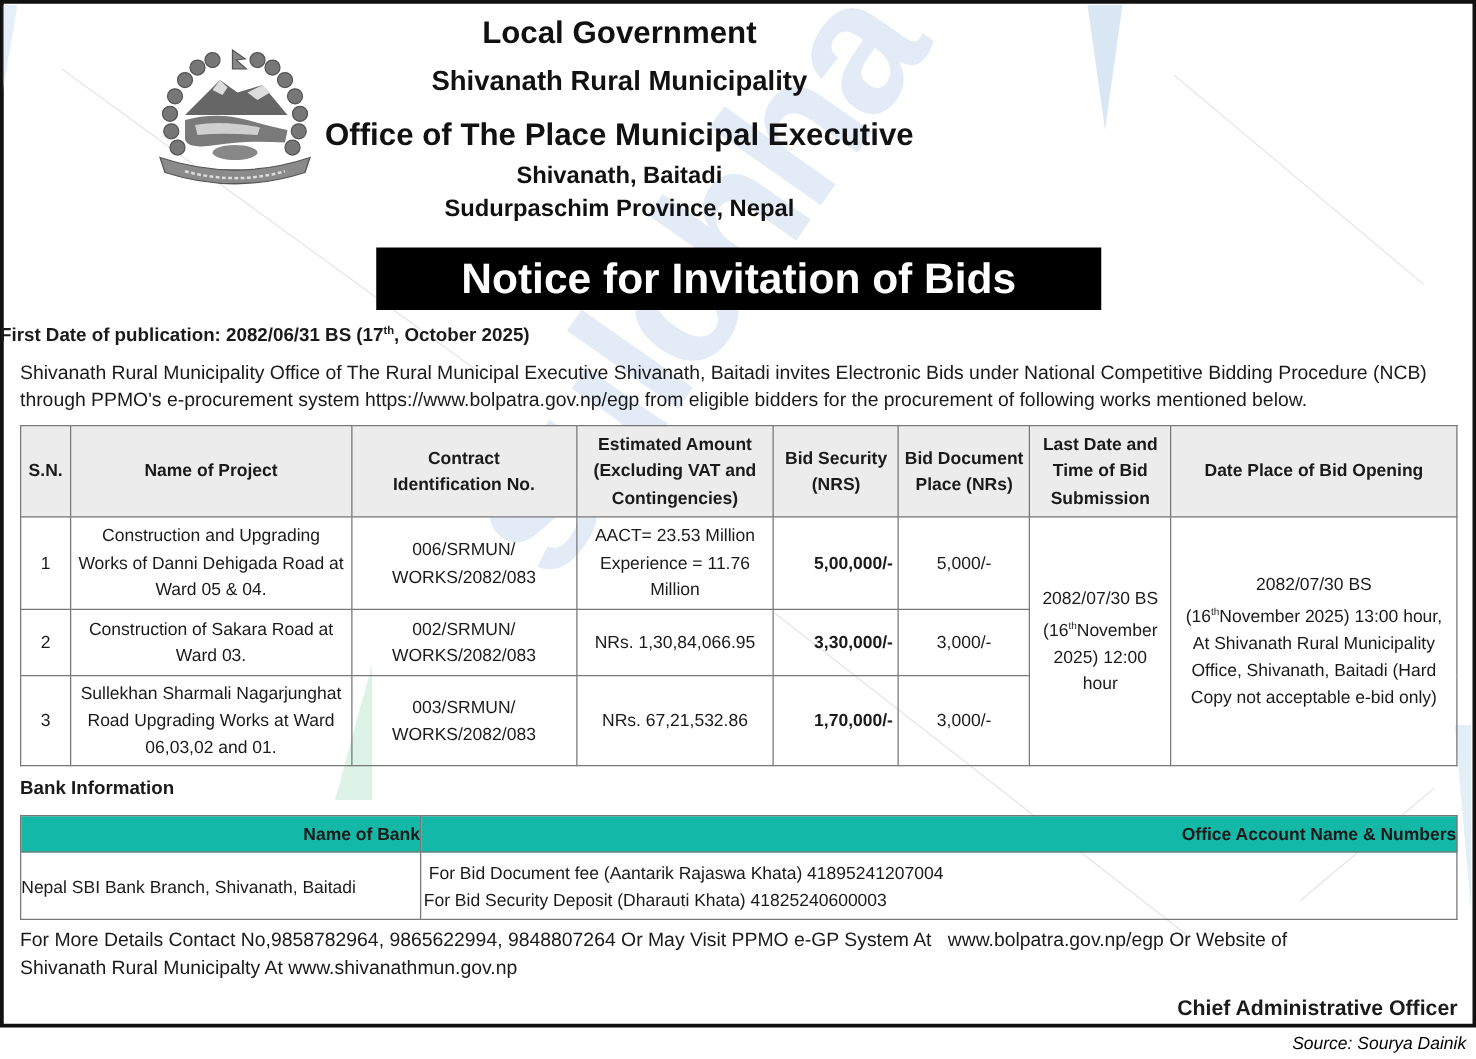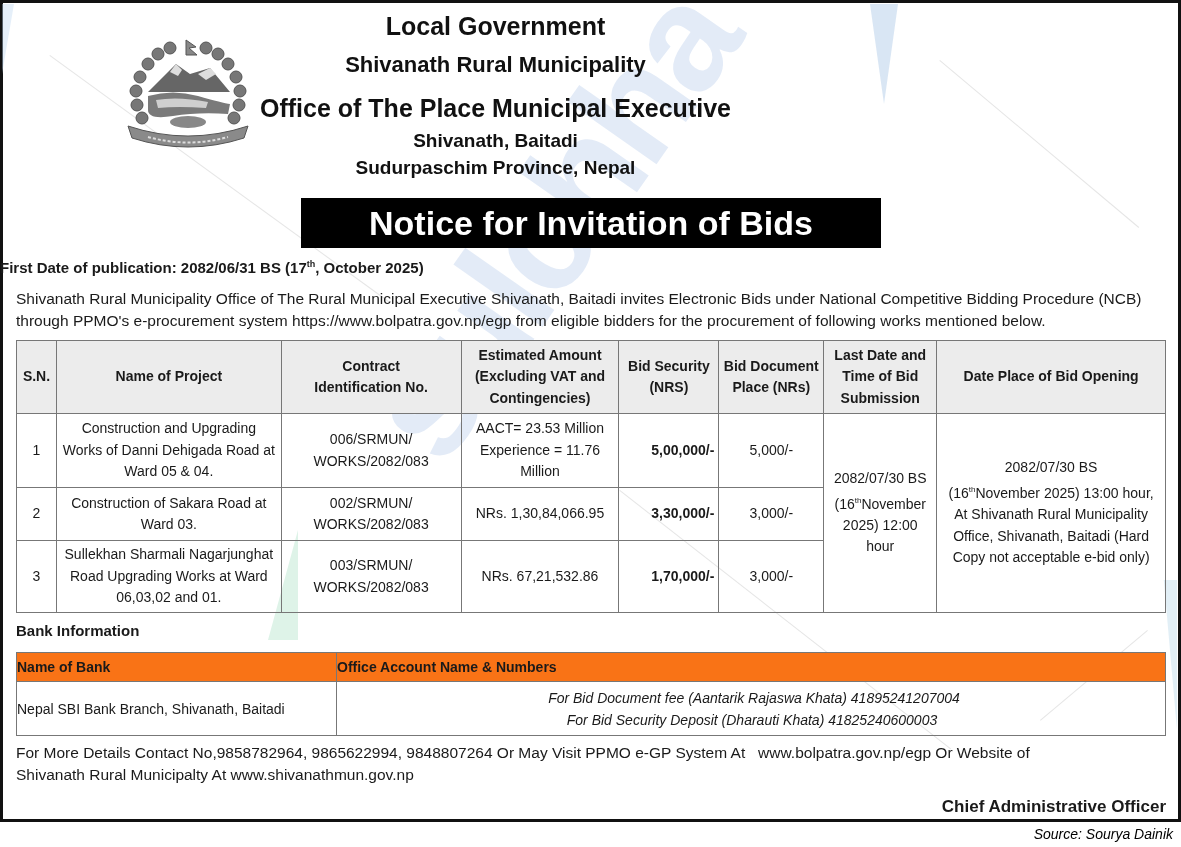--- a/index.html
+++ b/index.html
@@ -49,24 +49,24 @@
   .bids th { background: #ececec; font-weight: bold; height: 73px; }
   .bids td { height: 1px; }
   .bids tr.r1 td { height: 74px; }
   .bids tr.r2 td { height: 53px; }
   .bids tr.r3 td { height: 72px; }
   .bids td.right { text-align: right; padding-right: 4px; font-weight: bold; }
 
   .bank-label { position: absolute; left: 16px; top: 622px; font-size: 15px; font-weight: bold; }
   .bank { left: 16px; top: 652px; width: 1150px; font-size: 14px; }
   .bank th, .bank td { border: 1px solid #777; vertical-align: middle; }
-  .bank th { background: #f97316; height: 29px; font-weight: bold; text-align: left; }
+  .bank th { background: #14b8a6; height: 29px; font-weight: bold; text-align: right; }
   .bank td { height: 54px; }
   .bank td.bankname { width: 320px; text-align: left; }
-  .bank td.accts { text-align: center; padding-left: 2px; line-height: 22px; font-style: italic; }
+  .bank td.accts { text-align: left; padding-left: 2px; line-height: 22px; }
   .bank .acct1 { padding-left: 4px; display: block; }
 
   .contact { position: absolute; left: 16px; top: 742px; width: 1160px; font-size: 15.5px; line-height: 22px; }
 
   .signoff { position: absolute; right: 15px; top: 797px; font-size: 17px; font-weight: bold; }
   .source { position: absolute; right: 8px; top: 826px; font-size: 14px; font-style: italic; color: #000000; }
 </style>
 </head>
 <body>
 

